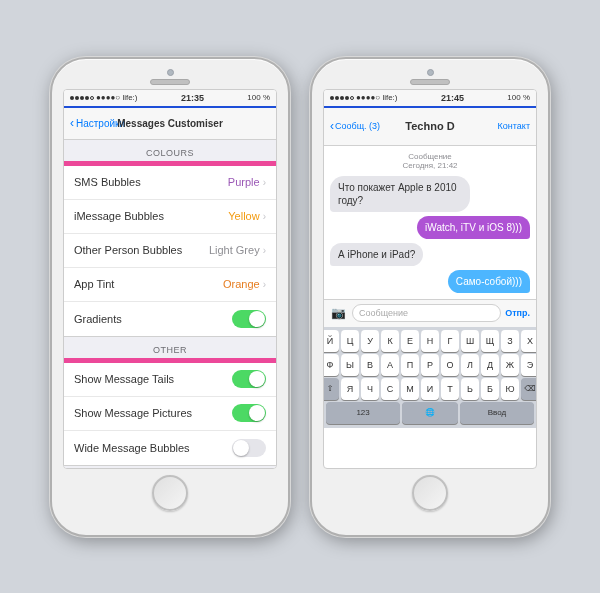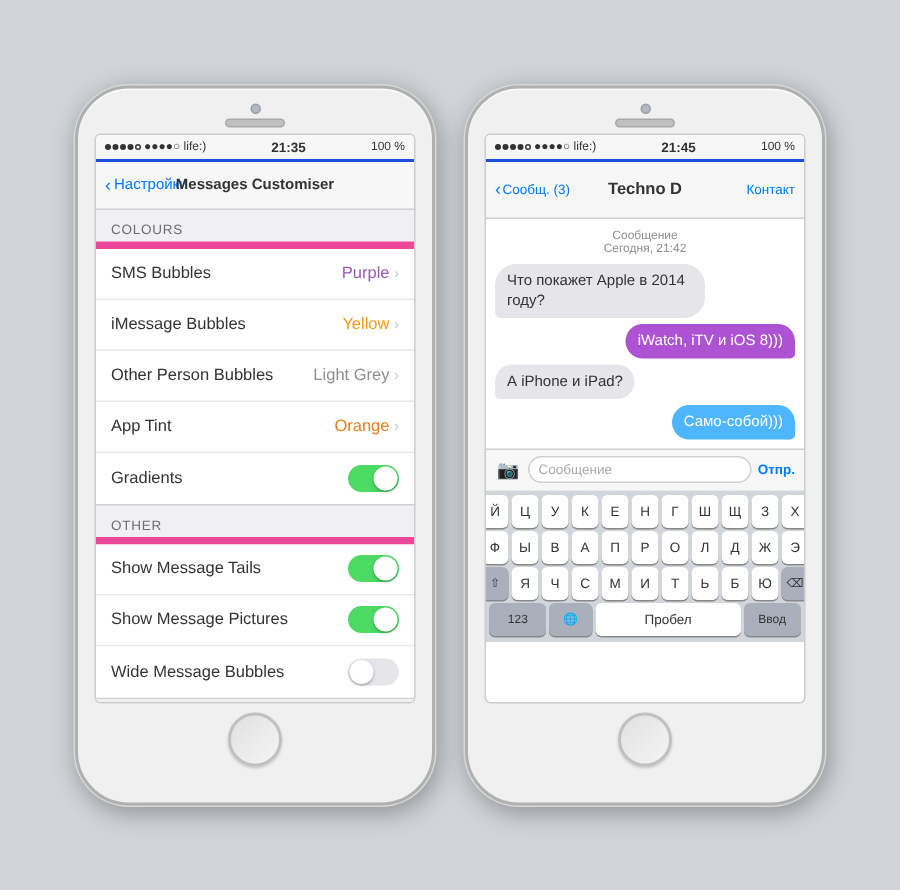--- a/index.html
+++ b/index.html
@@ -118,20 +118,21 @@
       flex: 1;
       overflow: hidden;
       background: #efeff4;
     }
     .section-header {
       padding: 8px 10px 3px;
       font-size: 9px;
       color: #6d6d72;
       text-transform: uppercase;
       letter-spacing: 0.5px;
+      text-align: center;
     }
     .settings-group {
       background: white;
       border-top: 5px solid #ec4899;
       border-bottom: 1px solid #d0d0d0;
       margin-bottom: 0;
     }
     .settings-row {
       display: flex;
       align-items: center;
@@ -494,21 +495,21 @@
 
     <div style="flex:1;background:white;display:flex;flex-direction:column;overflow:hidden;">
       <div class="messages-area">
         <div class="msg-date">
           <span>Сообщение</span><br>
           <span>Сегодня, 21:42</span>
         </div>
 
         <div class="bubble-row left">
           <div class="bubble left-msg">
-            <span>Что покажет Apple в 2014 году?</span>
+            <span>Что покажет Apple в 2010 году?</span>
           </div>
         </div>
 
         <div class="bubble-row right">
           <div class="bubble right-imsg">
             <span>iWatch, iTV и iOS 8)))</span>
           </div>
         </div>
 
         <div class="bubble-row left">
@@ -568,20 +569,19 @@
           <div class="kb-key">И</div>
           <div class="kb-key">Т</div>
           <div class="kb-key">Ь</div>
           <div class="kb-key">Б</div>
           <div class="kb-key">Ю</div>
           <div class="kb-key special">⌫</div>
         </div>
         <div class="kb-row kb-bottom">
           <div class="kb-key special medium" style="font-size:8px;">123</div>
           <div class="kb-key special">🌐</div>
-          <div class="kb-key wide" style="flex:5;max-width:none;font-size:9px;">Пробел</div>
           <div class="kb-key special medium" style="font-size:8px;">Ввод</div>
         </div>
       </div>
     </div>
   </div>
   <div class="home-button"></div>
 </div>
 
 </body></html>

